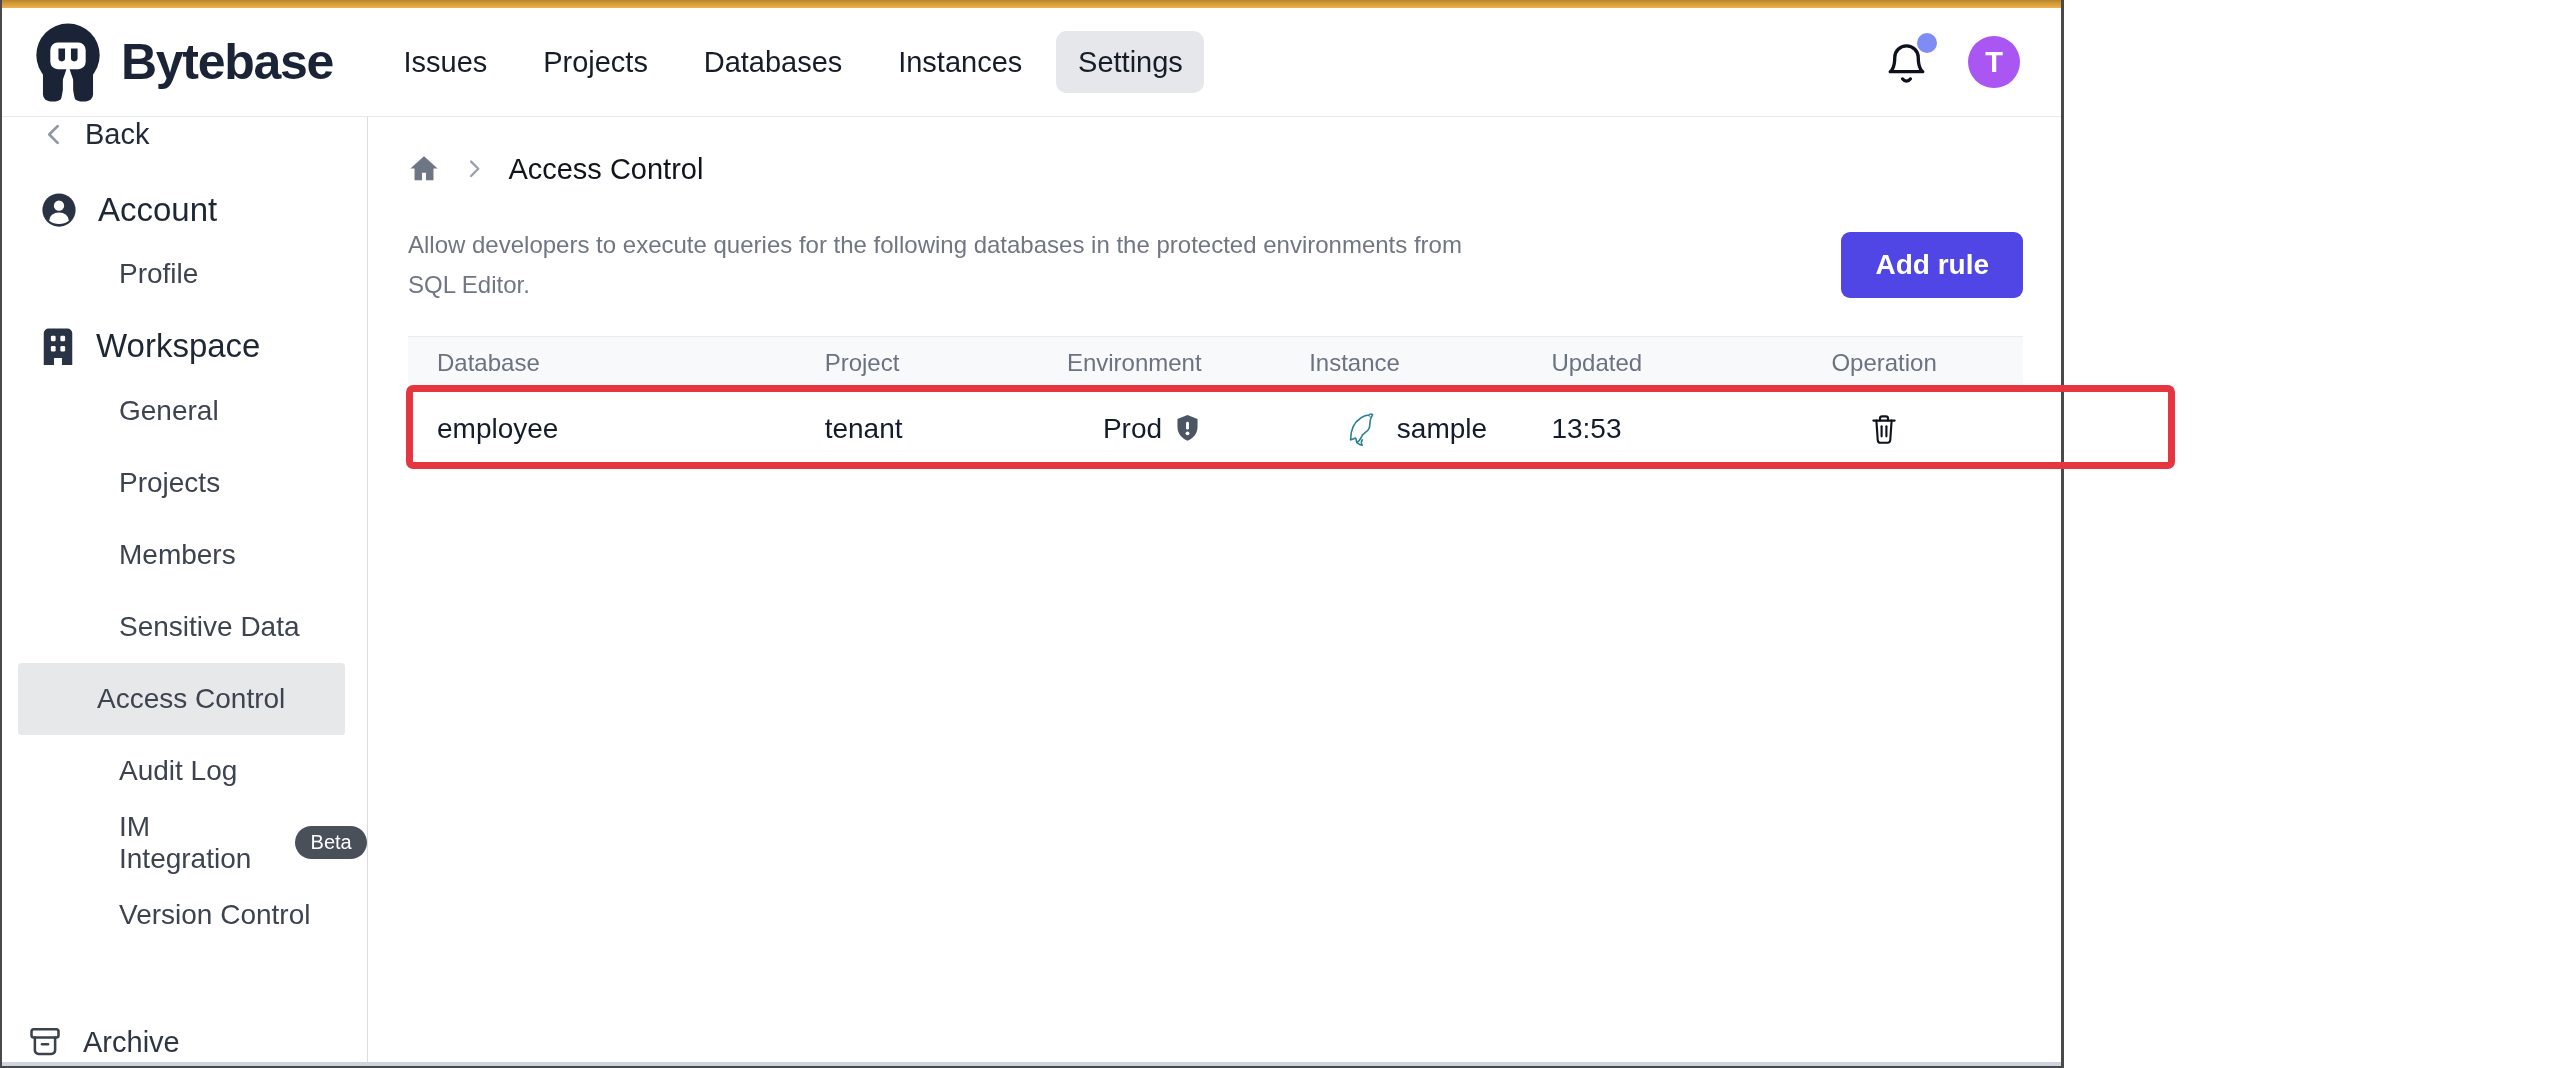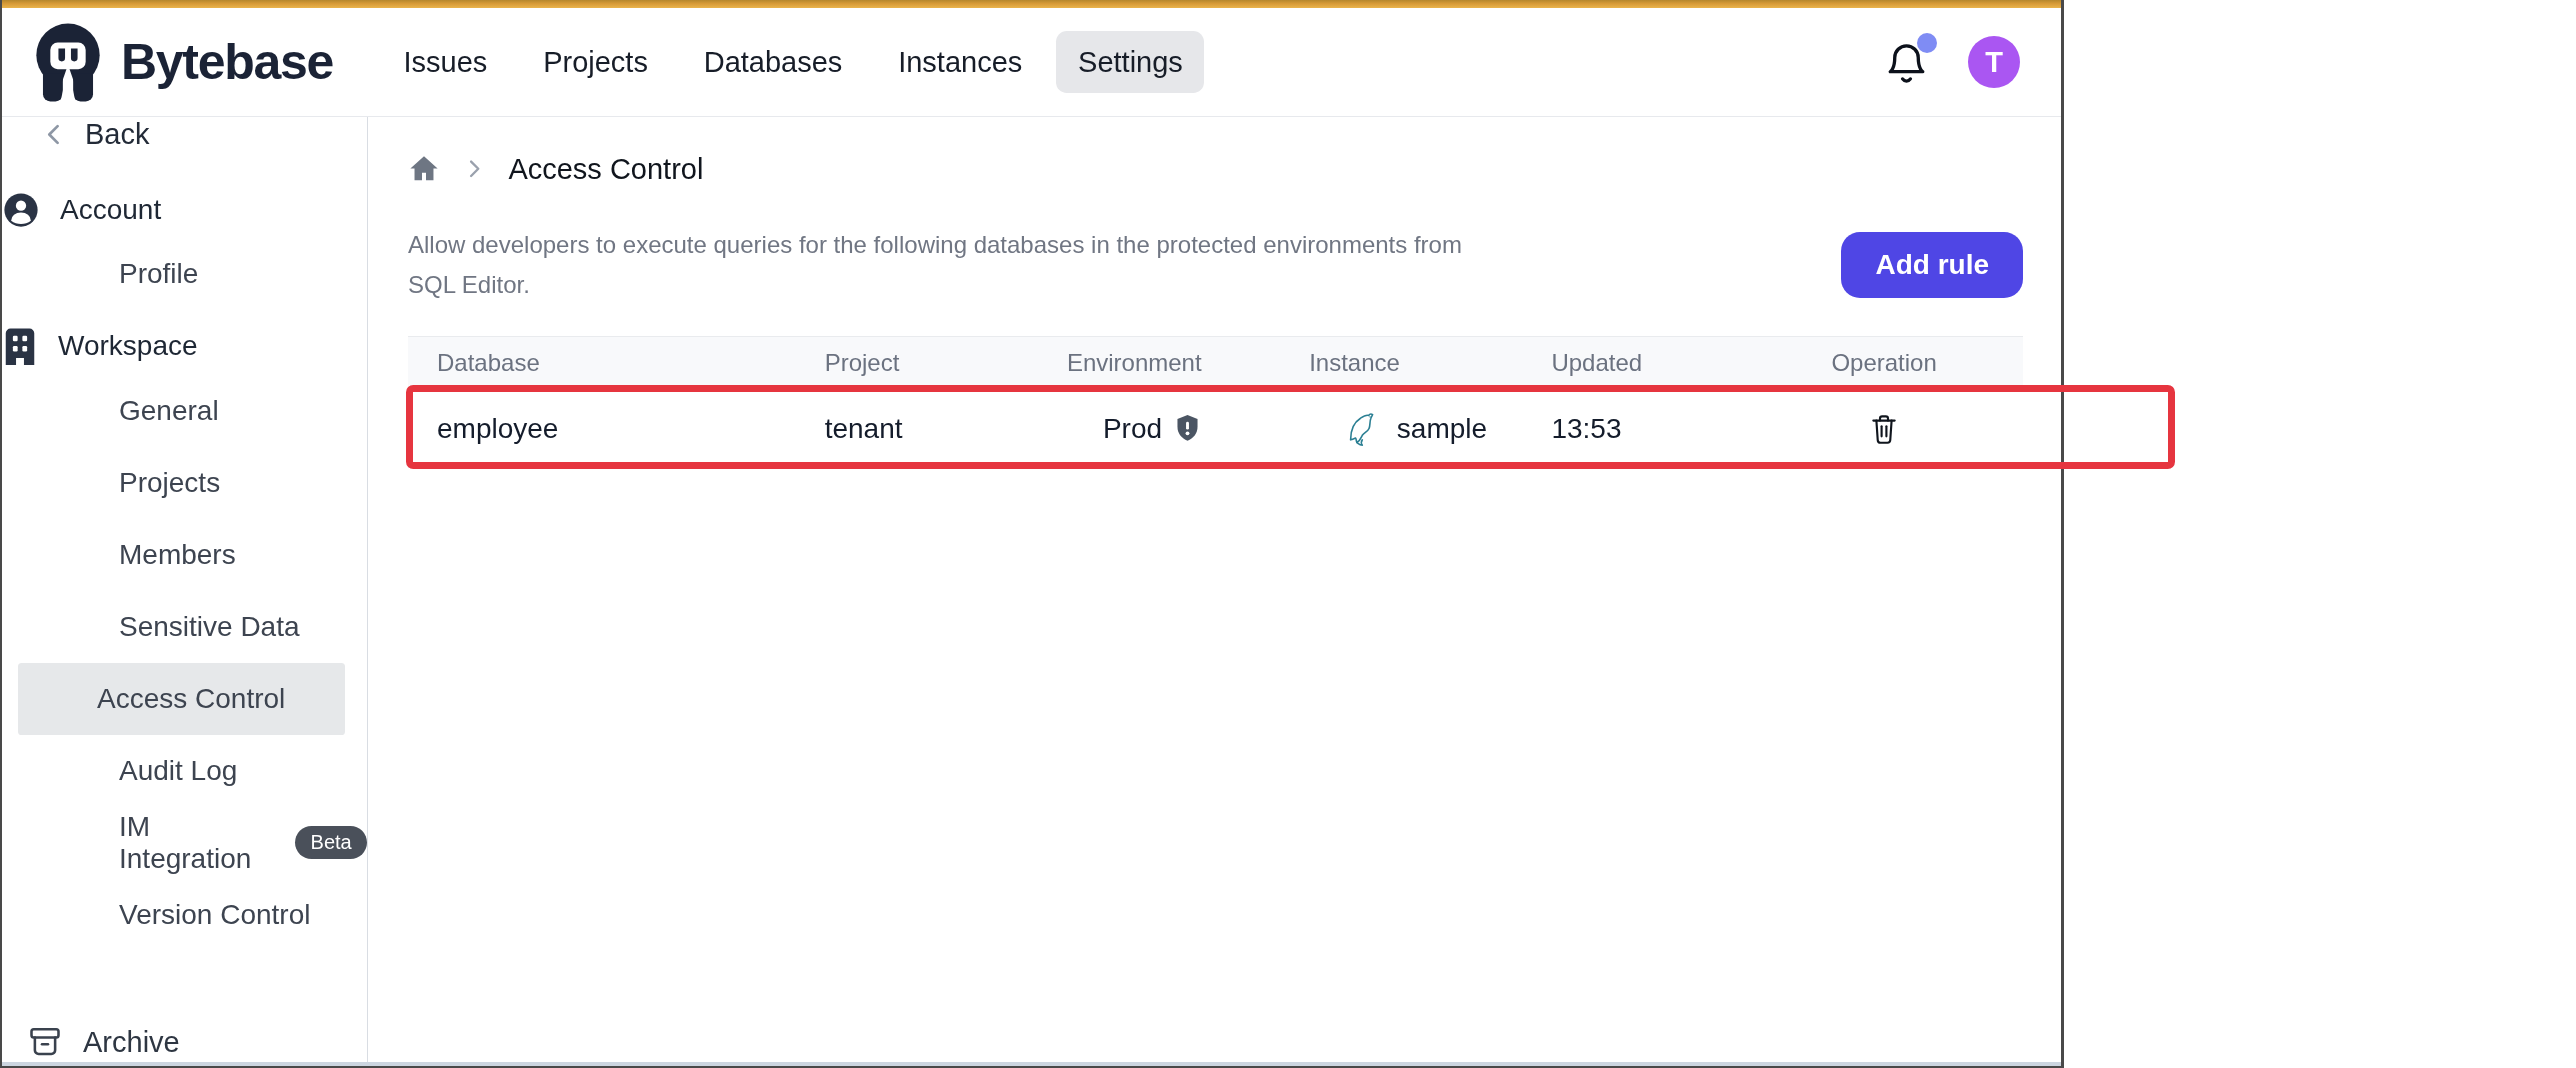--- a/index.html
+++ b/index.html
@@ -22,41 +22,41 @@
   .bell-wrap { position:relative; width:47px; height:47px; cursor:pointer; }
   .bell-dot { position:absolute; top:-5.4px; right:-7.2px; width:20px; height:20px; border-radius:50%; background:#7f8cf4; }
   .avatar { width:52px; height:52px; border-radius:50%; background:#aa56f2; color:#fff;
             display:flex; align-items:center; justify-content:center; font-size:29px; font-weight:600; cursor:pointer; }
 
   
   .app-body { flex:1; display:flex; min-height:0; }
   .sidebar { width:366px; flex:none; border-right:1.8px solid #d9dde3; position:relative; overflow:hidden; background:#fff; }
   .back-row { height:50px; margin-top:-7.2px; display:flex; align-items:center; gap:18px; padding-left:40px;
               font-size:29px; color:#232b38; cursor:pointer; }
-  .section-row { display:flex; align-items:center; gap:20px; height:57px; 
-                 font-size:28px; font-weight:500; color:#1e2734; }
+  .section-row { display:flex; align-items:center; gap:20px; height:57px; padding-left:38px;
+                 font-size:33px; font-weight:500; color:#1e2734; }
   .section-account { margin-top:21.6px; }
   .section-workspace { margin-top:7.2px; }
   .side-item { height:72px; display:flex; align-items:center; padding-left:117px; font-size:28px; color:#3d4450; cursor:pointer; }
   .side-item.active { background:#e6e8ea; margin:0 21.6px 0 16px; padding-left:79px; border-radius:3.6px; }
   .beta-pill { margin-left:14.4px; background:#4a505a; color:#fff; font-size:20px; font-weight:500;
                padding:5.4px 15.3px; border-radius:897px; }
   .archive-row { position:absolute; bottom:6px; left:25px; display:flex; align-items:center; gap:20px;
                  font-size:29px; color:#2e3642; cursor:pointer; }
 
   
   .main { flex:1; padding:32px 38px 0 40px; position:relative; min-width:0; }
   .breadcrumb { display:flex; align-items:center; gap:23.4px; height:40px; }
   .breadcrumb-current { font-size:29px; font-weight:500; color:#10151d; }
   .content-header { display:flex; align-items:center; justify-content:space-between; margin-top:36px; }
   .description { width:1087px; font-size:24px; line-height:40px; color:#70768
 
 3; color:#707683; }
   .add-rule-btn { background:#4f46e5; color:#fff; font-size:28px; font-weight:600; border:none;
-                  border-radius:19px; height:66px; padding:0 34px; cursor:pointer; font-family:inherit; }
+                  border-radius:9px; height:66px; padding:0 34px; cursor:pointer; font-family:inherit; }
 
   .table-wrap { position:relative; margin-top:30.5px; }
   table { width:100%; border-collapse:collapse; table-layout:fixed; }
   thead tr { background:#f8f9fb; }
   th { font-size:24px; color:#6b7280; font-weight:500; text-align:left; height:54px;
        border-top:1.8px solid #e9ebee; border-bottom:1.8px solid #e9ebee; }
   th.first, td.first { padding-left:29px; }
   th.center, td.center { text-align:center; }
   td { height:77px; font-size:28px; color:#141c2b; border-bottom:1.8px solid #e9ebee; background:#fff; }
   .cell-flex { display:flex; align-items:center; gap:11.7px;margin-left:36px; }

